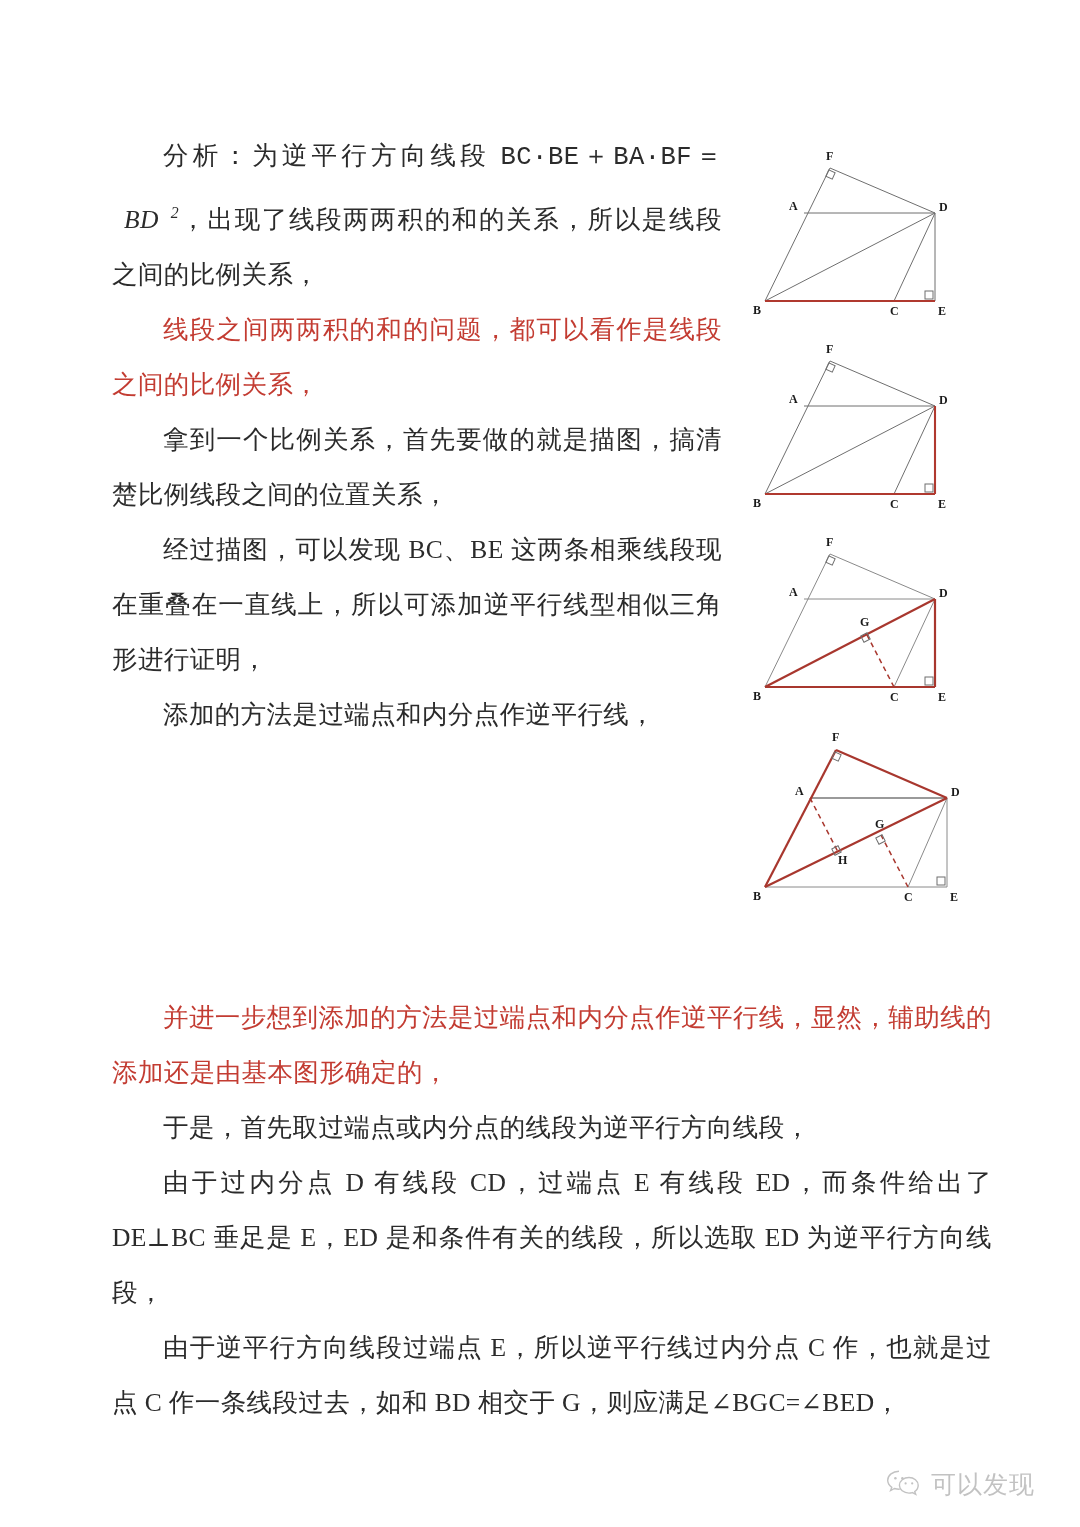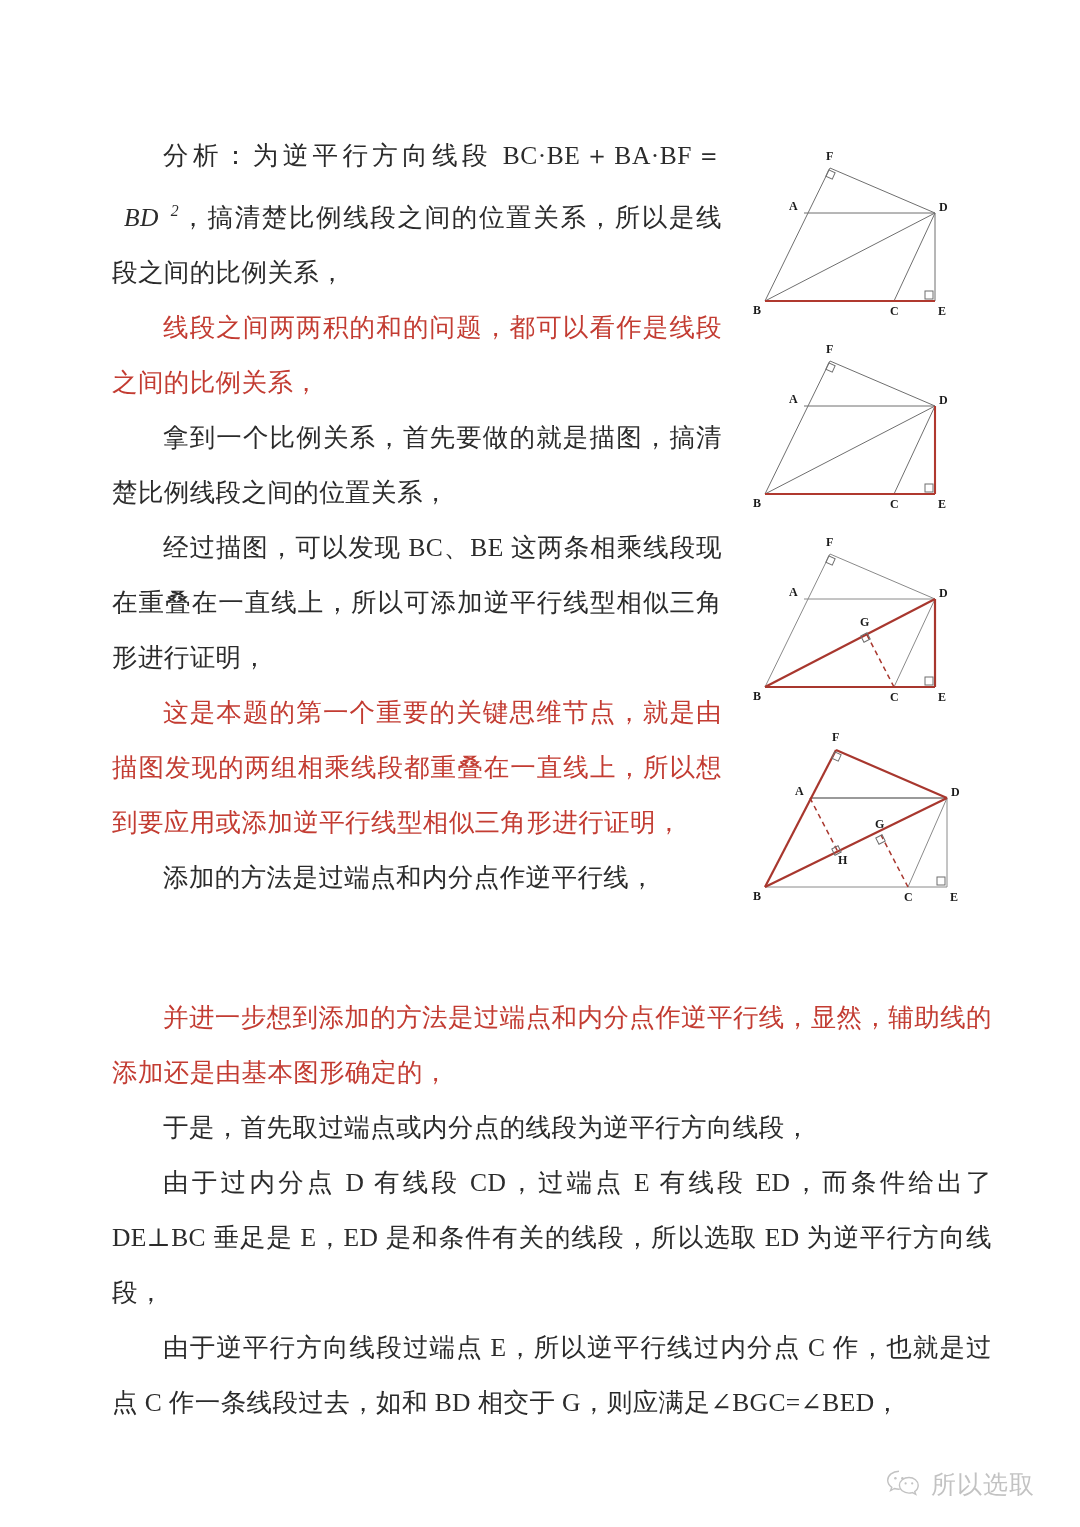--- a/index.html
+++ b/index.html
@@ -50,21 +50,21 @@
   p.para.red {
     color: #c33c32;
   }
 
   .mathital {
     font-style: italic;
     font-family: "Liberation Serif", "DejaVu Serif", serif;
     margin-left: 12px;
   }
   .latin {
-    font-family: Liberation Serif, serif;
+    font-family: Liberation Mono, monospace;
     letter-spacing: 0.5px;
     margin-top: 40px;
   }
   sup { font-size: 0.62em; }
 
   
   .figstack {
     position: absolute;
     left: 742px;
     top: 140px;
@@ -95,30 +95,29 @@
   }
 </style>
 </head>
 <body>
 
 <div id="page">
 
   <div class="textcol">
 
     <p class="para">
-      <span class="cjk">分析：为逆平行方向线段 </span><span class="latin">BC·BE＋BA·BF＝</span><span class="mathital">BD</span><sup class="mathital">2</sup><span class="cjk">，搞清楚比例线段之间的位置关系，所以是线段之间的比例关系，</span>
+      <span class="cjk">分析：为逆平行方向线段 </span><span class="latin">BC·BE＋BA·BF＝</span><span class="mathital">BD</span><sup class="mathital">2</sup><span class="cjk">，出现了线段两两积的和的关系，所以是线段之间的比例关系，</span>
     </p>
 
     <p class="para red">线段之间两两积的和的问题，都可以看作是线段之间的比例关系，</p>
 
     <p class="para">拿到一个比例关系，首先要做的就是描图，搞清楚比例线段之间的位置关系，</p>
 
     <p class="para">经过描图，可以发现 BC、BE 这两条相乘线段现在重叠在一直线上，所以可添加逆平行线型相似三角形进行证明，</p>
 
-    <p class="para red">这是本题的第一个重要的关键思维节点，就是由描图发现的两组相乘线段都重叠在一直线上，所以想到要应用或添加逆平行线型相似三角形进行证明，</p>
 
     <p class="para">添加的方法是过端点和内分点作逆平行线，</p>
   </div>
 
   <div class="widecol">
     <p class="para red">并进一步想到添加的方法是过端点和内分点作逆平行线，显然，辅助线的添加还是由基本图形确定的，</p>
     <p class="para">于是，首先取过端点或内分点的线段为逆平行方向线段，</p>
     <p class="para">由于过内分点 D 有线段 CD，过端点 E 有线段 ED，而条件给出了 DE⊥BC 垂足是 E，ED 是和条件有关的线段，所以选取 ED 为逆平行方向线段，</p>
     <p class="para">由于逆平行方向线段过端点 E，所以逆平行线过内分点 C 作，也就是过点 C 作一条线段过去，如和 BD 相交于 G，则应满足∠BGC=∠BED，</p>
   </div>
@@ -265,16 +264,16 @@
           <path d="M23 8.5c-5.3 0-9.6 3.5-9.6 7.8 0 4.3 4.3 7.8 9.6 7.8 1.2 0 2.3-.2 3.4-.5l3.3 1.7-1-2.7c2.1-1.4 3.5-3.6 3.5-6.3 0-4.3-4.3-7.8-9.2-7.8z"></path>
         </g>
         <g fill="#6f6f6f">
           <circle cx="9.4" cy="9.2" r="1.25"></circle>
           <circle cx="16.4" cy="9.2" r="1.25"></circle>
           <circle cx="19.6" cy="14.4" r="1.1"></circle>
           <circle cx="26.2" cy="14.4" r="1.1"></circle>
         </g>
       </svg>
     </span>
-    <span class="wm-text">所以选取</span>
+    <span class="wm-text">可以发现</span>
   </div>
 
 </div>
 
 </body></html>

